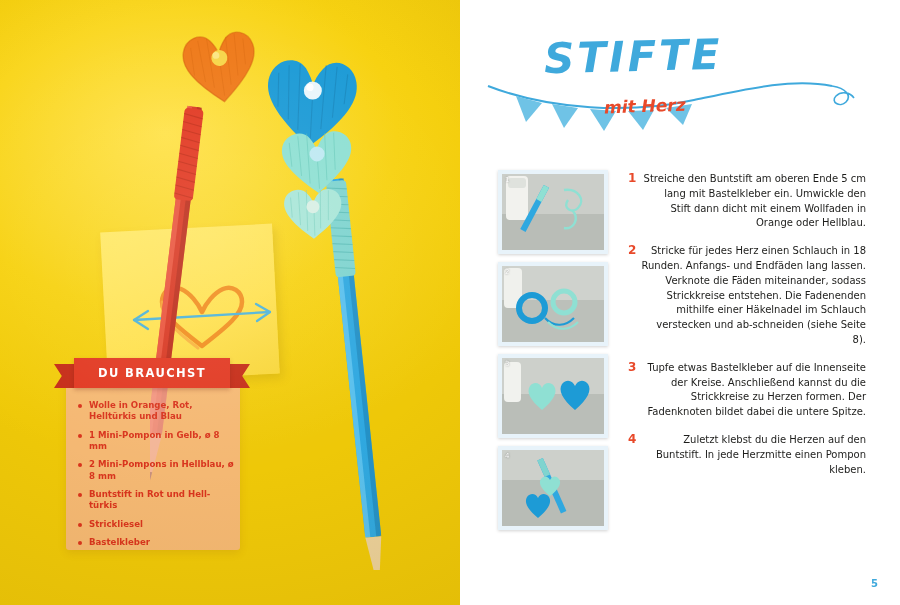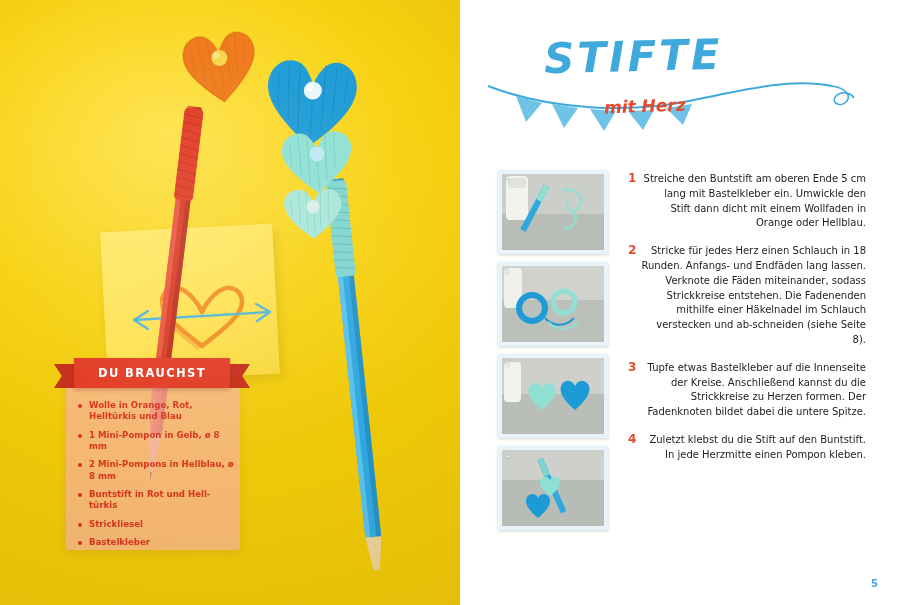--- a/index.html
+++ b/index.html
@@ -504,19 +504,19 @@
       <div class="step">
         <span class="num">2</span>
         <span class="txt">Stricke für jedes Herz einen Schlauch in 18 Runden. Anfangs- und Endfäden lang lassen. Verknote die Fäden miteinander, sodass Strickkreise entstehen. Die Fadenenden mithilfe einer Häkelnadel im Schlauch verstecken und ab-schneiden (siehe Seite 8).</span>
       </div>
       <div class="step">
         <span class="num">3</span>
         <span class="txt">Tupfe etwas Bastelkleber auf die Innenseite der Kreise. Anschließend kannst du die Strickkreise zu Herzen formen. Der Fadenknoten bildet dabei die untere Spitze.</span>
       </div>
       <div class="step">
         <span class="num">4</span>
-        <span class="txt">Zuletzt klebst du die Stift auf den Buntstift. In jede Herzmitte einen Pompon kleben.</span>
+        <span class="txt">Zuletzt klebst du die Herzen auf den Buntstift. In jede Herzmitte einen Pompon kleben.</span>
       </div>
     </div>
 
     <div class="page-num">5</div>
   </div>
 </div>
 
 </body></html>

